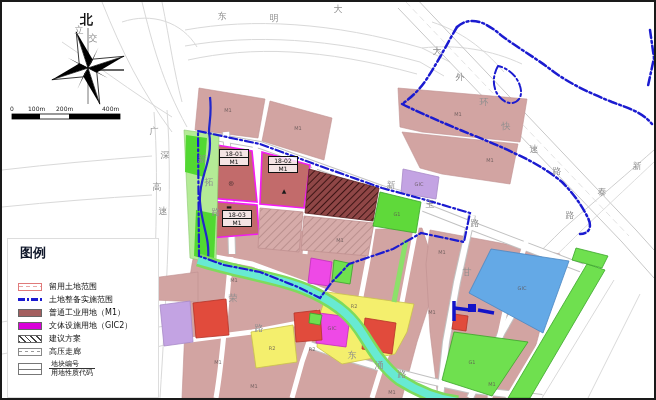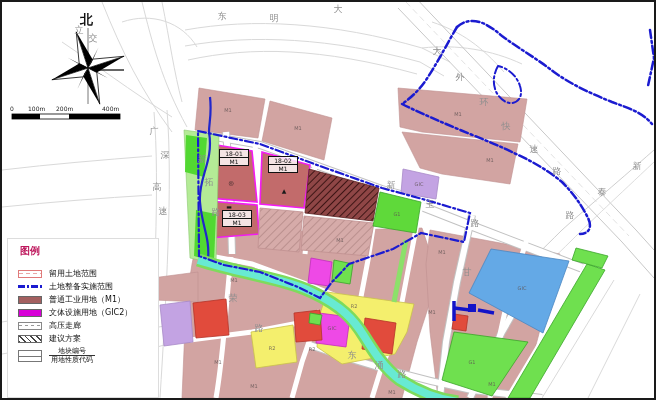--- a/index.html
+++ b/index.html
@@ -7,34 +7,34 @@
   #map-svg{position:absolute;left:0;top:0;}
   #label-layer{position:absolute;left:0;top:0;width:100%;height:100%;pointer-events:none;}
   .road-label{position:absolute;font-size:9px;color:#8e8e8e;transform:translate(-50%,-50%);letter-spacing:0;}
   .parcel-code{position:absolute;font-size:5px;color:rgba(95,82,82,.8);transform:translate(-50%,-50%);line-height:5px;text-align:center;white-space:pre;}
   .map-symbol{position:absolute;font-size:6px;color:#1a1a1a;transform:translate(-50%,-50%);}
   .block-label{position:absolute;width:28px;border:1px solid #111;background:rgba(255,255,255,.82);font-size:6px;line-height:7px;text-align:center;color:#111;}
   .block-label .bl-no{display:block;border-bottom:1px solid #111;}
   .block-label .bl-code{display:block;}
   
   .legend{position:absolute;left:5px;top:236px;width:150px;height:158px;background:#fff;border:1px solid #ddd;}
-  .legend-title{font-size:10px;font-weight:bold;color:#be185d;margin:5px 0 11px 12px;}
+  .legend-title{font-size:13px;font-weight:bold;color:#0f172a;margin:5px 0 20px 12px;}
   .lrow{display:flex;align-items:center;gap:7px;margin:4px 6px 4px 10px;font-size:8px;color:#111;line-height:9px;}
   .sw{width:24px;height:8px;flex:0 0 24px;border:1px solid #666;box-sizing:border-box;}
   .sw-boundary{border:none;height:3px;background:repeating-linear-gradient(90deg,#1b1bd0 0 7px,transparent 7px 9px,#1b1bd0 9px 11px,transparent 11px 13px);}
   .sw-retained{border:1px solid #e07a7a;background:#fff repeating-linear-gradient(90deg,#e9a7a7 0 4px,transparent 4px 7px) center/100% 1px no-repeat;}
   .sw-r2{background:#ffff00;}
   .sw-m1{background:#a35f5f;}
   .sw-gic1{background:#f000f0;}
   .sw-gic2{background:#d800d8;}
   .sw-g1{background:#fff;}
   .sw-hatch{background:#fff;background-image:repeating-linear-gradient(45deg,#444 0 1px,transparent 1px 4px);}
   .sw-hv{background:#fff repeating-linear-gradient(90deg,#999 0 3px,transparent 3px 6px) center/100% 1px no-repeat;border:1px solid #888;}
   .sw-code{border:1px solid #777;height:12px;background:linear-gradient(#fff 0 5px,#777 5px 6px,#fff 6px 100%);}
-  .frac{display:inline-block;text-align:center;font-size:7px;line-height:8px;}
+  .frac{display:inline-block;text-align:left;font-size:7px;line-height:8px;}
   .frac .f-top{display:block;border-bottom:1px solid #333;padding:0 2px;}
   .frac .f-bot{display:block;padding:0 2px;}
 </style>
 </head>
 <body>
 
 <div class="stage">
 
 <svg id="map-svg" width="652" height="396" viewBox="0 0 652 396">
   <defs>
@@ -285,26 +285,26 @@
   </div>
   <div class="lrow">
     <span class="sw sw-m1"></span>
     <span>普通工业用地（M1）</span>
   </div>
   <div class="lrow">
     <span class="sw sw-gic2"></span>
     <span>文体设施用地（GIC2）</span>
   </div>
   <div class="lrow">
+    <span class="sw sw-hatch"></span>
+    <span>建议方案</span>
+  </div>
+  <div class="lrow">
     <span class="sw sw-hv"></span>
     <span>高压走廊</span>
-  </div>
-  <div class="lrow">
-    <span class="sw sw-hatch"></span>
-    <span>建议方案</span>
   </div>
   <div class="lrow">
     <span class="sw sw-code"></span>
     <span class="frac">
       <span class="f-top">地块编号</span>
       <span class="f-bot">用地性质代码</span>
     </span>
   </div>
 </div>
 

